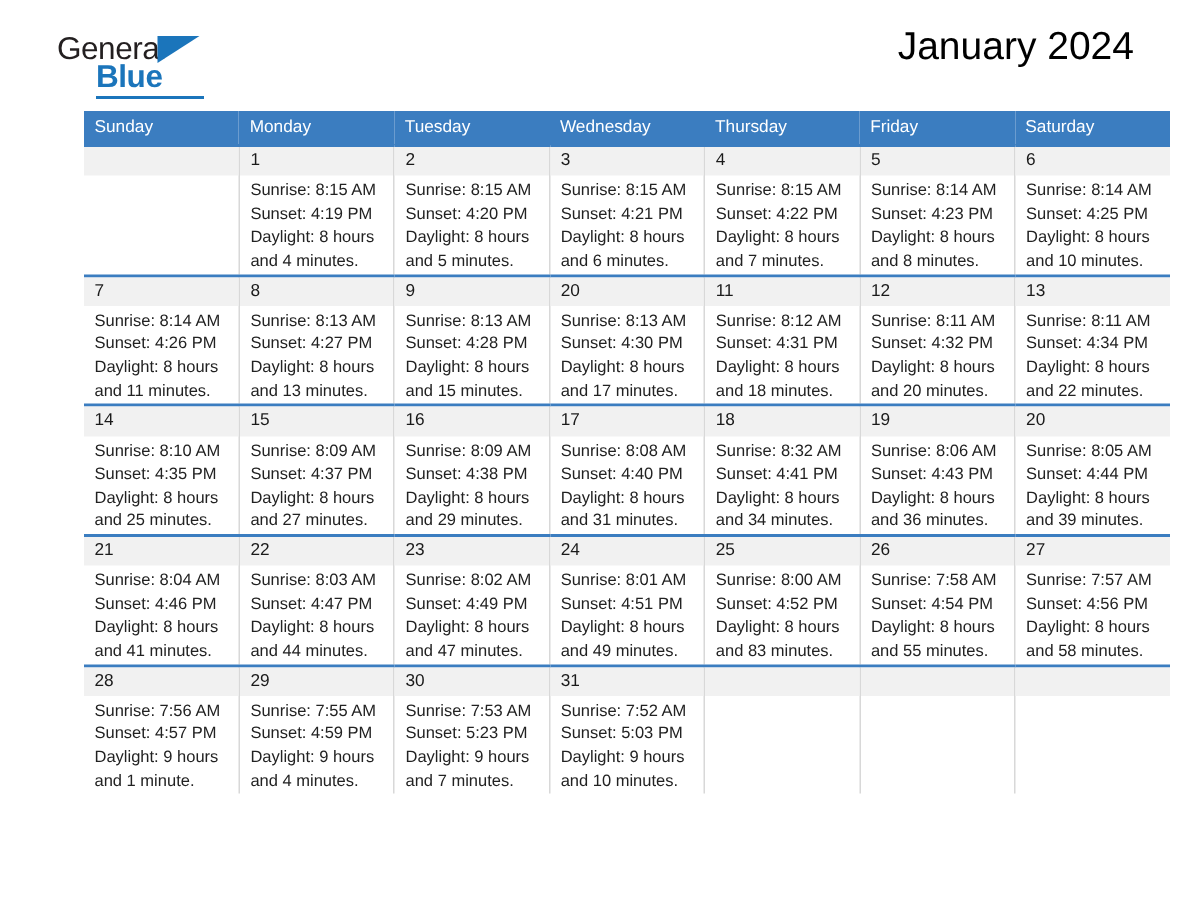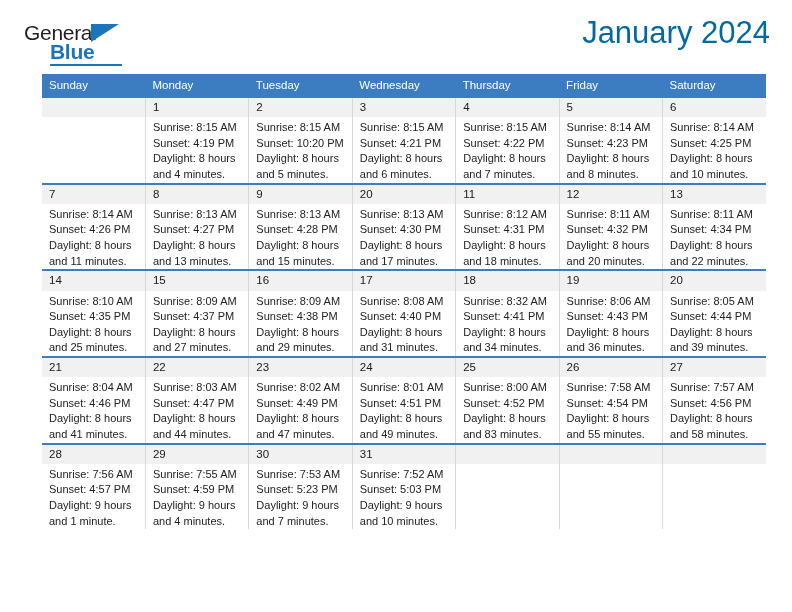--- a/index.html
+++ b/index.html
@@ -13,21 +13,21 @@
     font-family: "Liberation Sans", sans-serif;
     color: #1a1a1a;
     overflow: hidden;
   }
 
   .page {
     position: relative;
     width: 792px;
     height: 612px;
     box-sizing: border-box;
-    padding: 0 22px;
+    padding: 0 36px;
   }
 
   
   .topbar {
     position: relative;
     height: 74px;
   }
 
   .logo {
     position: absolute;
@@ -73,22 +73,22 @@
     background: #1b75bb;
   }
 
   .title-block {
     position: absolute;
     right: 0;
     top: 16px;
     text-align: right;
   }
   .cal-title {
-    font-size: 31px;
-    color: #0369a1;
+    font-size: 26px;
+    color: #000000;
     line-height: 1.12;
     white-space: nowrap;
   }
   .cal-subtitle {
     margin-top: 7px;
     font-size: 14.5px;
     color: #2b2b2b;
     white-space: nowrap;
   }
 
@@ -205,21 +205,21 @@
                 <div>Daylight: 8 hours</div>
                 <div>and 4 minutes.</div>
               </div>
             </div>
           </td>
           <td>
             <div class="daycell">
               <div class="daynum">2</div>
               <div class="dayinfo">
                 <div>Sunrise: 8:15 AM</div>
-                <div>Sunset: 10:20 PM</div>
+                <div>Sunset: 4:20 PM</div>
                 <div>Daylight: 8 hours</div>
                 <div>and 5 minutes.</div>
               </div>
             </div>
           </td>
           <td>
             <div class="daycell">
               <div class="daynum">3</div>
               <div class="dayinfo">
                 <div>Sunrise: 8:15 AM</div>

